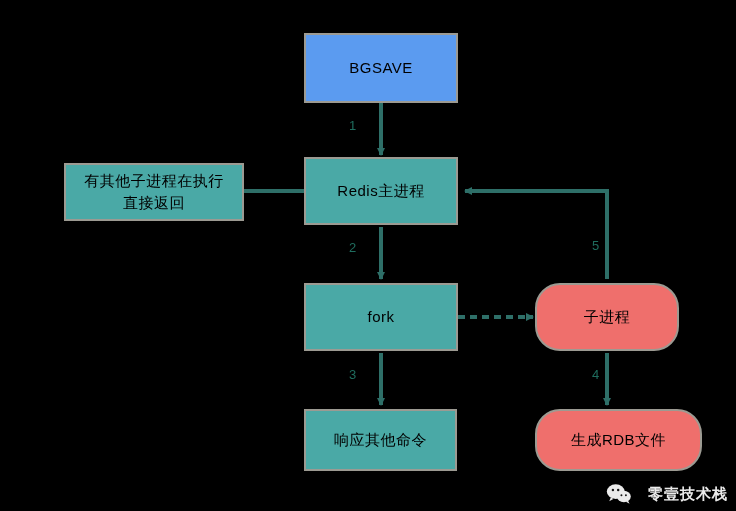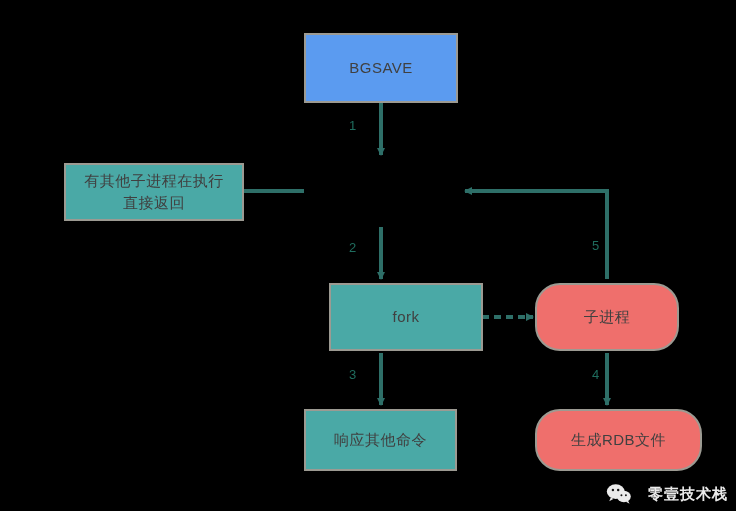--- a/index.html
+++ b/index.html
@@ -20,21 +20,21 @@
     background: #000000;
   }
   .node {
     position: absolute;
     box-sizing: border-box;
     border: 2px solid #9c9a92;
     display: flex;
     align-items: center;
     justify-content: center;
     text-align: center;
-    color: #404040;
+    color: #000000;
     font-size: 15px;
     line-height: 1.45;
     letter-spacing: 0.5px;
     user-select: none;
   }
   .node.teal  { background: #4aa9a6; }
   .node.blue  { background: #5b9bf0; }
   .node.red   { background: #ef6f6c; border-radius: 25px; }
 
   .node-label { display: block; white-space: pre-line; }
@@ -109,27 +109,30 @@
 
     <g>
       <path d="M607,279 L607,191 L465,191" fill="none" stroke="#2e6f68" stroke-width="4" marker-end="url(#arrow)"></path>
     </g>
   </svg>
 
   <div class="node blue" style="left:304px; top:33px; width:154px; height:70px;">
     <span class="node-label">BGSAVE</span>
   </div>
 
+  <div class="node teal" style="left:304px; top:157px; width:154px; height:68px;">
+    <span class="node-label">Redis主进程</span>
+  </div>
 
   <div class="node teal" style="left:64px; top:163px; width:180px; height:58px;">
     <span class="node-label">有其他子进程在执行
 直接返回</span>
   </div>
 
-  <div class="node teal" style="left:304px; top:283px; width:154px; height:68px;margin-left:25px;">
+  <div class="node teal" style="left:304px; top:283px; width:154px; height:68px;">
     <span class="node-label">fork</span>
   </div>
 
   <div class="node red" style="left:535px; top:283px; width:144px; height:68px;">
     <span class="node-label">子进程</span>
   </div>
 
   <div class="node teal" style="left:304px; top:409px; width:153px; height:62px;align-items:center;">
     <span class="node-label">响应其他命令</span>
   </div>

